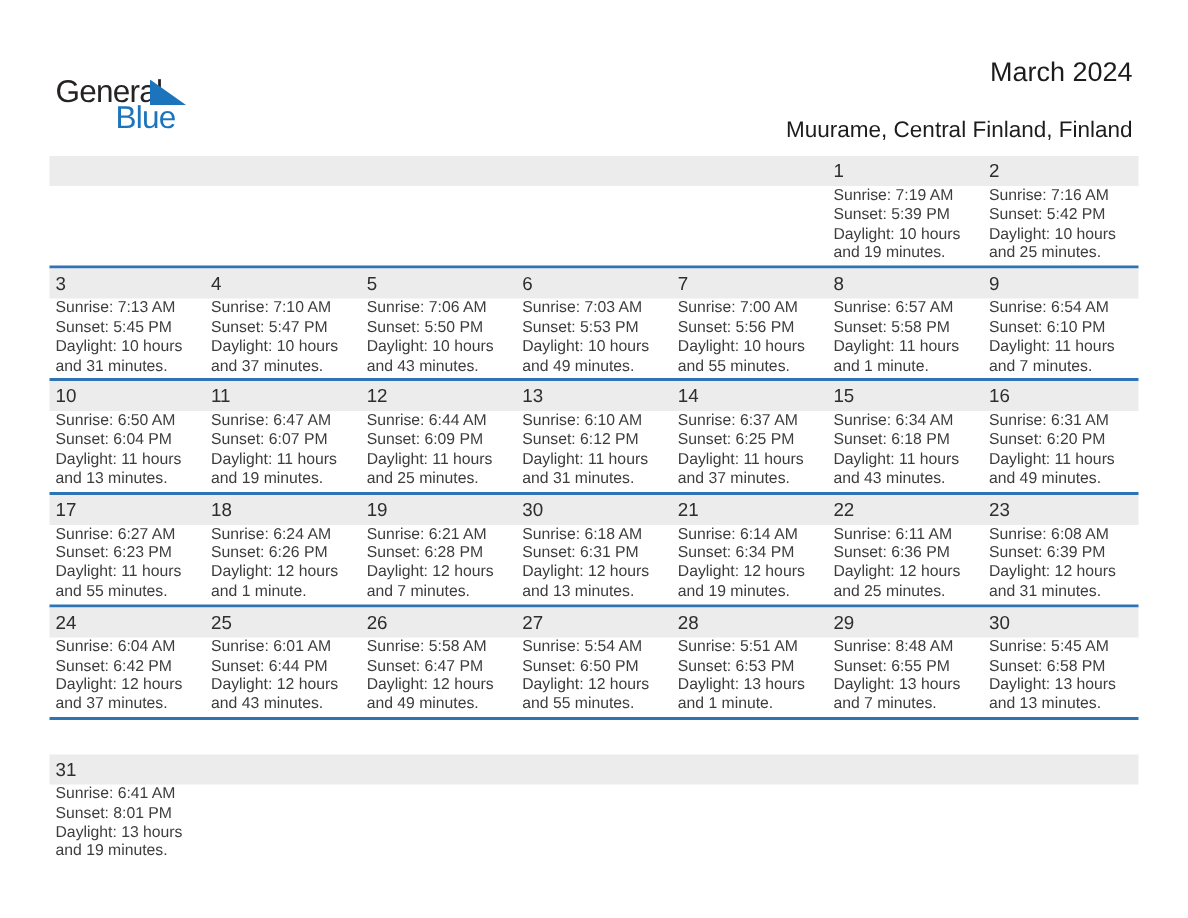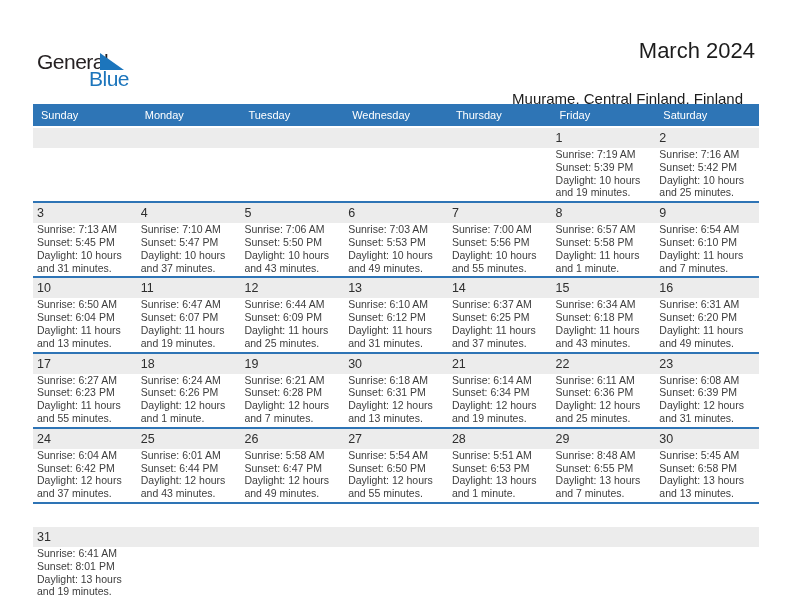--- a/index.html
+++ b/index.html
@@ -21,30 +21,30 @@
   .logo-general{
     position:absolute;left:0;top:0;font-size:21px;letter-spacing:-0.5px;
     color:#262223;
   }
   .logo-triangle{
     position:absolute;left:63px;top:3px;width:24px;height:17px;
     background:var(--logo-blue);
     clip-path:polygon(0 0,100% 100%,0 100%);
   }
   .logo-blue-word{
-    position:absolute;left:52px;top:17px;font-size:21px;letter-spacing:-0.5px;
+    position:absolute;left:40px;top:17px;font-size:21px;letter-spacing:-0.5px;
     color:var(--logo-blue);
   }
   
   .title{
     position:absolute;right:37px;top:38px;margin:0;
-    font-size:22px;font-weight:400;color:#1c1c1c;text-align:right;
+    font-size:18px;font-weight:400;color:#1c1c1c;text-align:right;
   }
   .subtitle{
-    position:absolute;right:37px;top:78px;margin:12px;
+    position:absolute;right:37px;top:78px;margin:0;
     font-size:15px;font-weight:400;color:#1c1c1c;text-align:right;
   }
   
   .calendar{position:absolute;left:33px;top:104px;width:726px;}
   .cal-header{
     display:flex;height:22px;background:var(--accent);color:#ffffff;
     align-items:center;font-size:11px;margin-bottom:2px;
   }
   .cal-header .wd{flex:1 1 0;padding-left:8px;}
   .week{position:relative;border-bottom:2px solid var(--line-blue);min-height:73px;}
@@ -61,29 +61,20 @@
 <div class="logo">
   <span class="logo-general">General</span>
   <span class="logo-triangle"></span>
   <span class="logo-blue-word">Blue</span>
 </div>
 
 <h1 class="title">March 2024</h1>
 <h2 class="subtitle">Muurame, Central Finland, Finland</h2>
 
 <div class="calendar">
-  <div class="cal-header">
-      <span class="wd">Sunday</span>
-      <span class="wd">Monday</span>
-      <span class="wd">Tuesday</span>
-      <span class="wd">Wednesday</span>
-      <span class="wd">Thursday</span>
-      <span class="wd">Friday</span>
-      <span class="wd">Saturday</span>
-    </div>
   <div>
       <div class="week">
         <div class="band"></div>
         <div class="cells">
           <div class="cell"></div>
           <div class="cell"></div>
           <div class="cell"></div>
           <div class="cell"></div>
           <div class="cell"></div>
           <div class="cell">

